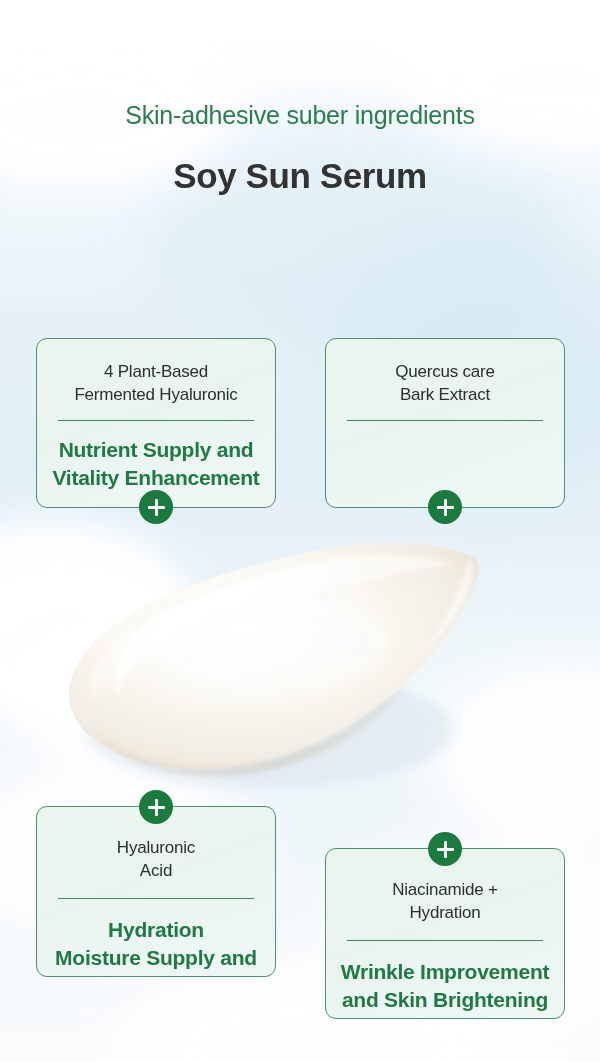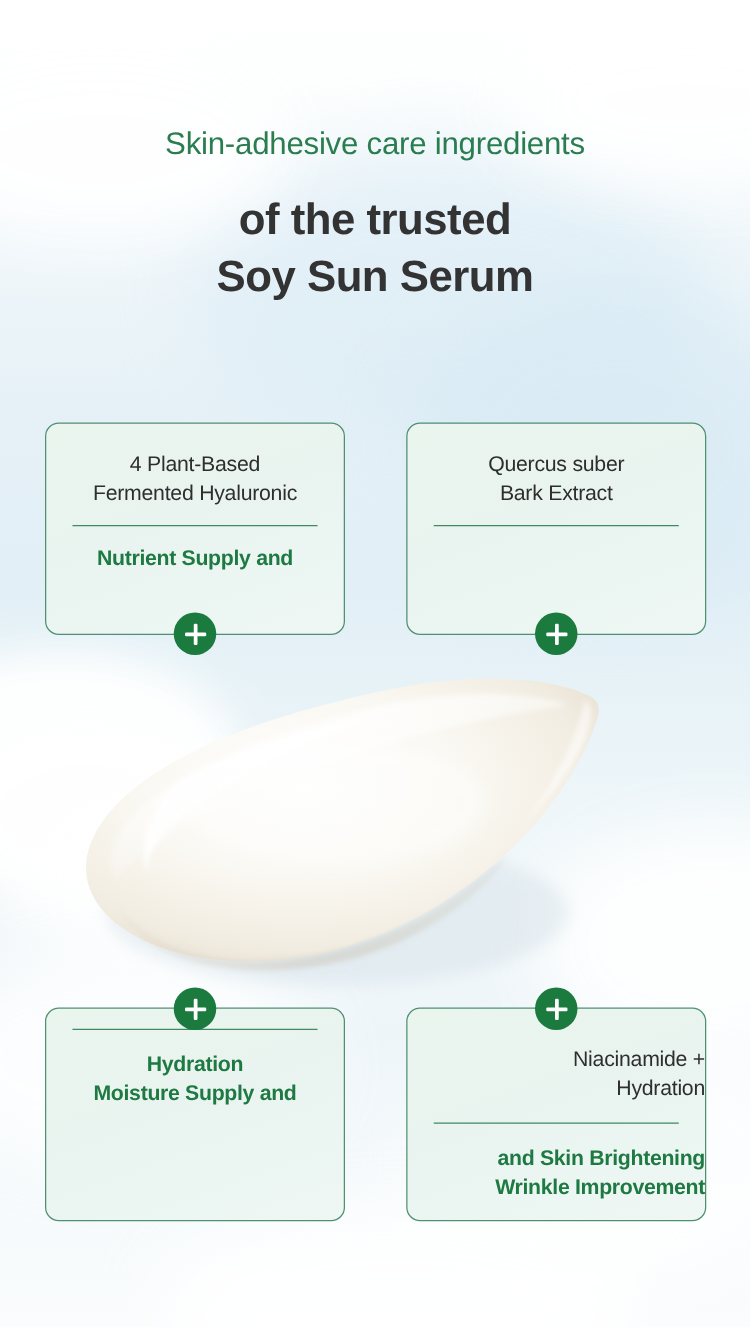--- a/index.html
+++ b/index.html
@@ -90,38 +90,38 @@
     box-sizing: border-box;
     border: 1.4px solid #4f9070;
     border-radius: 11px;
     background: linear-gradient(160deg, #eaf5ee 0%, #e9f4f0 45%, #eef7f3 100%);
     z-index: 6;
     text-align: center;
   }
   .card-top-left   { left: 36px;  top: 338px; height: 170px; }
   .card-top-right  { left: 325px; top: 338px; height: 170px; }
   .card-bot-left   { left: 36px;  top: 806px; height: 171px; }
-  .card-bot-right  { left: 325px; top: 806px; height: 171px; text-align: right; }
+  .card-bot-right  { left: 325px; top: 848px; height: 171px; }
 
   .card-title {
     color: #2e2e2e;
     font-size: 17px;
     line-height: 1.33;
     font-weight: 400;
     letter-spacing: -0.2px;
   }
   .card-rule {
     height: 0;
     border-top: 1.4px solid #3f8a5f;
     margin: 0 auto;
     width: 196px;
   }
   .card-sub {
     color: #1e7a42;
-    font-size: 17px;
+    font-size: 21px;
     font-weight: 700;
     line-height: 1.33;
     letter-spacing: -0.25px;
   }
 
   .card-top-left .card-title,
   .card-top-right .card-title { padding-top: 22px; }
   .card-top-left .card-rule,
   .card-top-right .card-rule  { margin-top: 14px; }
   .card-top-left .card-sub,
@@ -177,23 +177,22 @@
   <div class="cloud soft" style="left:400px; top:10px; width:300px; height:140px; opacity:.9;"></div>
   <div class="cloud" style="left:-90px; top:520px; width:280px; height:170px; opacity:.95;"></div>
   <div class="cloud" style="left:-40px; top:575px; width:220px; height:150px; opacity:.9;"></div>
   <div class="cloud soft" style="left:10px; top:620px; width:200px; height:160px; opacity:.8;"></div>
   <div class="cloud soft" style="left:430px; top:660px; width:280px; height:190px; opacity:.9;"></div>
   <div class="cloud soft" style="left:-60px; top:760px; width:320px; height:180px; opacity:.85;"></div>
   <div class="cloud soft" style="left:330px; top:830px; width:340px; height:200px; opacity:.8;"></div>
   <div class="cloud soft" style="left:120px; top:960px; width:400px; height:170px; opacity:.85;"></div>
 
   <div class="heading-block">
-    <div class="heading-kicker">Skin-adhesive care ingredients</div>
+    <div class="heading-kicker">Skin-adhesive suber ingredients</div>
     <div class="heading-main">
-      <div>of the trusted</div>
       <div>Soy Sun Serum</div>
     </div>
   </div>
 
   <div id="cream-wrap">
     <svg width="600" height="290" viewBox="0 0 600 290" aria-hidden="true">
       <defs>
         <radialGradient id="creamBody" cx="42%" cy="38%" r="72%">
           <stop offset="0%" stop-color="#ffffff"></stop>
           <stop offset="45%" stop-color="#faf8f2"></stop>
@@ -258,48 +257,53 @@
   </div>
 
   <div class="card card-top-left">
     <div class="card-title">
       <div>4 Plant-Based</div>
       <div>Fermented Hyaluronic</div>
     </div>
     <div class="card-rule"></div>
     <div class="card-sub">
       <div>Nutrient Supply and</div>
+      <div>Vitality Enhancement</div>
     </div>
     <div class="plus-badge badge-bottom"></div>
   </div>
 
   <div class="card card-top-right">
     <div class="card-title">
-      <div>Quercus suber</div>
+      <div>Quercus care</div>
       <div>Bark Extract</div>
     </div>
     <div class="card-rule"></div>
     <div class="plus-badge badge-bottom"></div>
   </div>
 
   <div class="card card-bot-left">
     <div class="plus-badge badge-top"></div>
+    <div class="card-title">
+      <div>Hyaluronic</div>
+      <div>Acid</div>
+    </div>
     <div class="card-rule"></div>
     <div class="card-sub">
       <div>Hydration</div>
       <div>Moisture Supply and</div>
     </div>
   </div>
 
   <div class="card card-bot-right">
     <div class="plus-badge badge-top"></div>
     <div class="card-title">
       <div>Niacinamide +</div>
       <div>Hydration</div>
     </div>
     <div class="card-rule"></div>
     <div class="card-sub">
+      <div>Wrinkle Improvement</div>
       <div>and Skin Brightening</div>
-      <div>Wrinkle Improvement</div>
     </div>
   </div>
 
 </div>
 
 </body></html>

